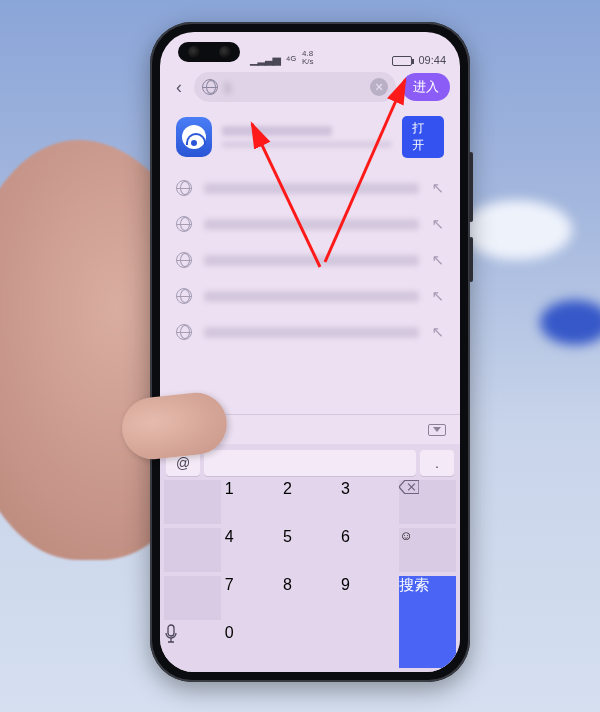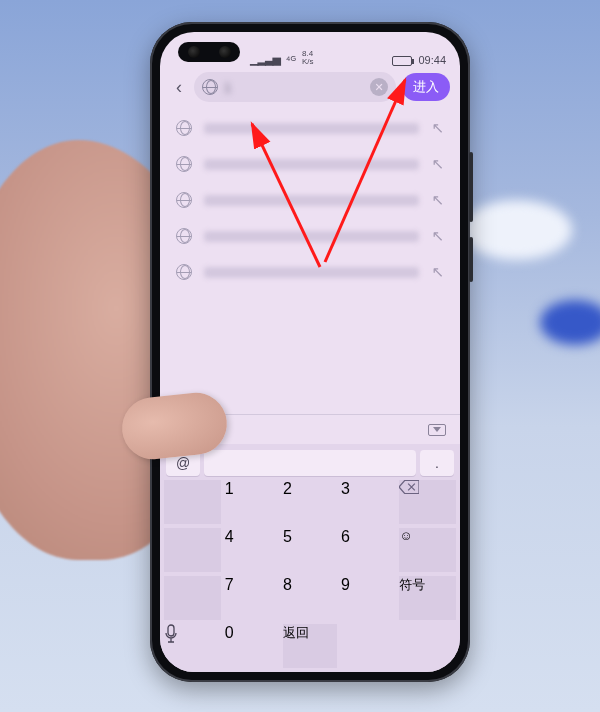--- a/index.html
+++ b/index.html
@@ -249,37 +249,47 @@
   <div class="screen">
     <div class="cutout">
       <span class="lens"></span>
         <span class="lens"></span>
     </div>
 
     <div class="statusbar">
       <span class="sig">▁▂▃▅</span>
       <span>⁴ᴳ</span>
       <span class="kbs">
-        <span>8.4</span><br><span>K/s</span>
+        <span>4.8</span><br><span>K/s</span>
       </span>
       <span style="flex:1"></span>
       <span class="battery"><span class="fill"></span></span>
       <span>09:44</span>
     </div>
 
     <div class="addr-row">
       <div class="back-chevron">‹</div>
       <div class="addr-field">
         <span class="globe"></span>
         <span class="addr-text">1</span>
         <span class="clear-x">✕</span>
       </div>
       <div class="enter-btn">进入</div>
     </div>
 
+    <div class="featured">
+      <div class="app-icon">
+          <span class="wifi"></span>
+        </div>
+      <div class="titles">
+        <div class="t1"></div>
+          <div class="t2"></div>
+      </div>
+      <div class="open-btn">打开</div>
+    </div>
 
     <div class="sugg-list">
       <div class="sugg">
         <span class="globe"></span>
         <span class="txt"></span>
         <span class="arrow">↖</span>
       </div>
       <div class="sugg">
         <span class="globe"></span>
         <span class="txt"></span>
@@ -334,30 +344,29 @@
         <div class="cell fn"></div>
         <div class="cell">4</div>
         <div class="cell">5</div>
         <div class="cell">6</div>
         <div class="cell fn">☺</div>
 
         <div class="cell fn"></div>
         <div class="cell">7</div>
         <div class="cell">8</div>
         <div class="cell">9</div>
-
-        <div class="cell fn">符号</div>
+        <div class="cell search">搜索</div>
+
         <div class="cell">
           <svg viewBox="0 0 14 20" width="14" height="20">
               <rect x="4" y="1" width="6" height="11" rx="3" fill="none" stroke="#4b4558" stroke-width="1.3"></rect>
               <path d="M2 9a5 5 0 0 0 10 0M7 14v4M4 18h6" fill="none" stroke="#4b4558" stroke-width="1.3"></path>
             </svg>
         </div>
         <div class="cell">0</div>
-        <div class="cell fn">返回</div>
       </div>
     </div>
 
     <svg class="arrow-svg" width="300" height="640">
       <defs>
         <marker id="ah" markerWidth="10" markerHeight="10" refX="8" refY="3" orient="auto">
           <path d="M0,0 L9,3 L0,6 Z" fill="#ff1a1a"></path>
         </marker>
       </defs>
       <line x1="165" y1="230" x2="245" y2="48" stroke="#ff1a1a" stroke-width="3" marker-end="url(#ah)"></line>

